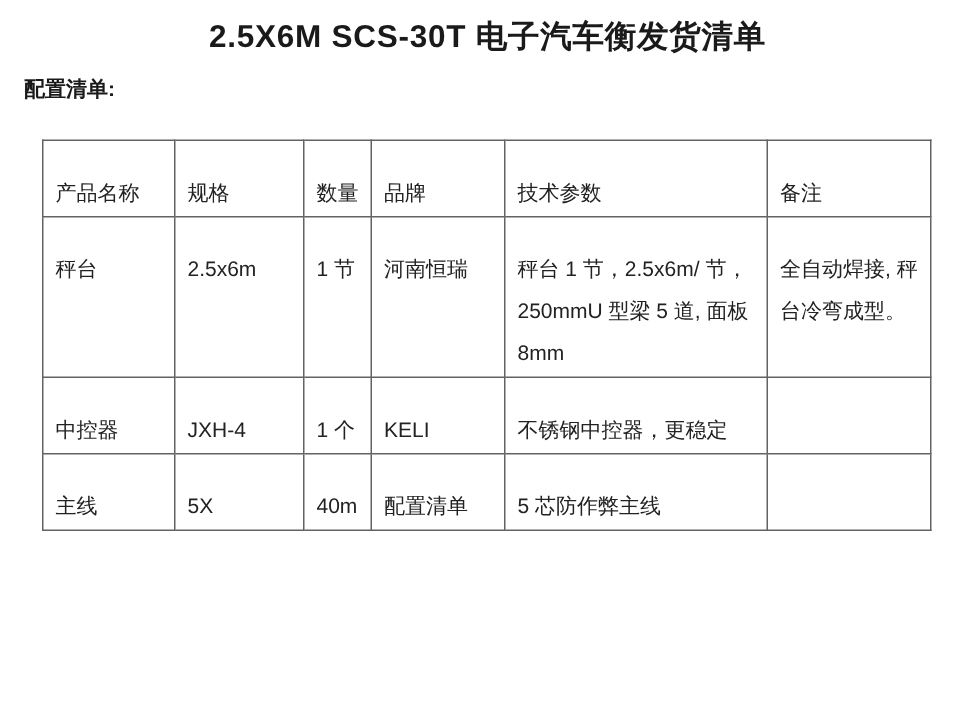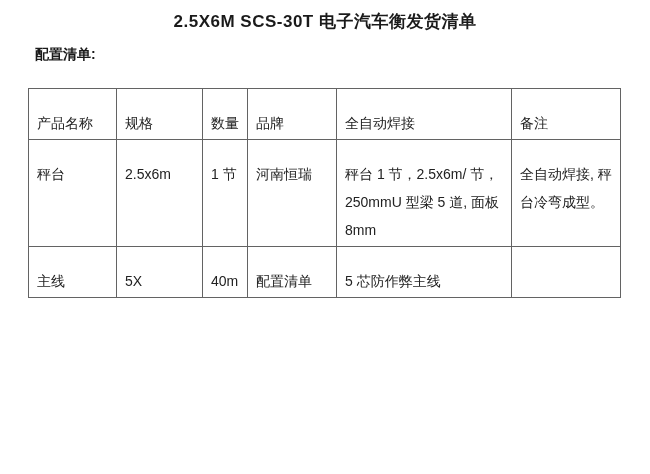--- a/index.html
+++ b/index.html
@@ -7,27 +7,27 @@
     padding: 0;
     width: 650px;
     height: 474px;
     background: #ffffff;
     font-family: "Liberation Sans", "DejaVu Sans", sans-serif;
     color: #222222;
   }
   .doc-title {
     margin: 10px 0 0 0;
     text-align: center;
-    font-size: 17px;
+    font-size: 21px;
     font-weight: bold;
     letter-spacing: 0.5px;
     color: #1a1a1a;
   }
   .section-label {
-    margin: 13px 0 0 35px;
+    margin: 13px 0 0 16px;
     font-size: 14px;
     font-weight: bold;
     color: #1a1a1a;
   }
   table.config-table {
     margin: 24px 0 0 28px;
     border-collapse: collapse;
     table-layout: fixed;
     width: 592px;
   }
@@ -71,37 +71,45 @@
     <col style="width:89px">
     <col style="width:175px">
     <col style="width:109px">
   </colgroup>
   <tbody>
     <tr class="row-header">
       <th>产品名称</th>
       <th>规格</th>
       <th>数量</th>
       <th>品牌</th>
-      <th>全自动焊接</th>
+      <th>技术参数</th>
       <th>备注</th>
     </tr>
 
     <tr class="row-0">
       <td>秤台</td>
       <td>2.5x6m</td>
       <td>1 节</td>
       <td>河南恒瑞</td>
       <td>秤台 1 节，2.5x6m/ 节，
 250mmU 型梁 5 道, 面板 8mm</td>
       <td>全自动焊接, 秤
 台冷弯成型。</td>
     </tr>
 
 
 
+    <tr class="row-3">
+      <td>中控器</td>
+      <td>JXH-4</td>
+      <td>1 个</td>
+      <td>KELI</td>
+      <td>不锈钢中控器，更稳定</td>
+      <td></td>
+    </tr>
 
 
     <tr class="row-5">
       <td>主线</td>
       <td>5X</td>
       <td>40m</td>
       <td>配置清单</td>
       <td>5 芯防作弊主线</td>
       <td></td>
     </tr>

